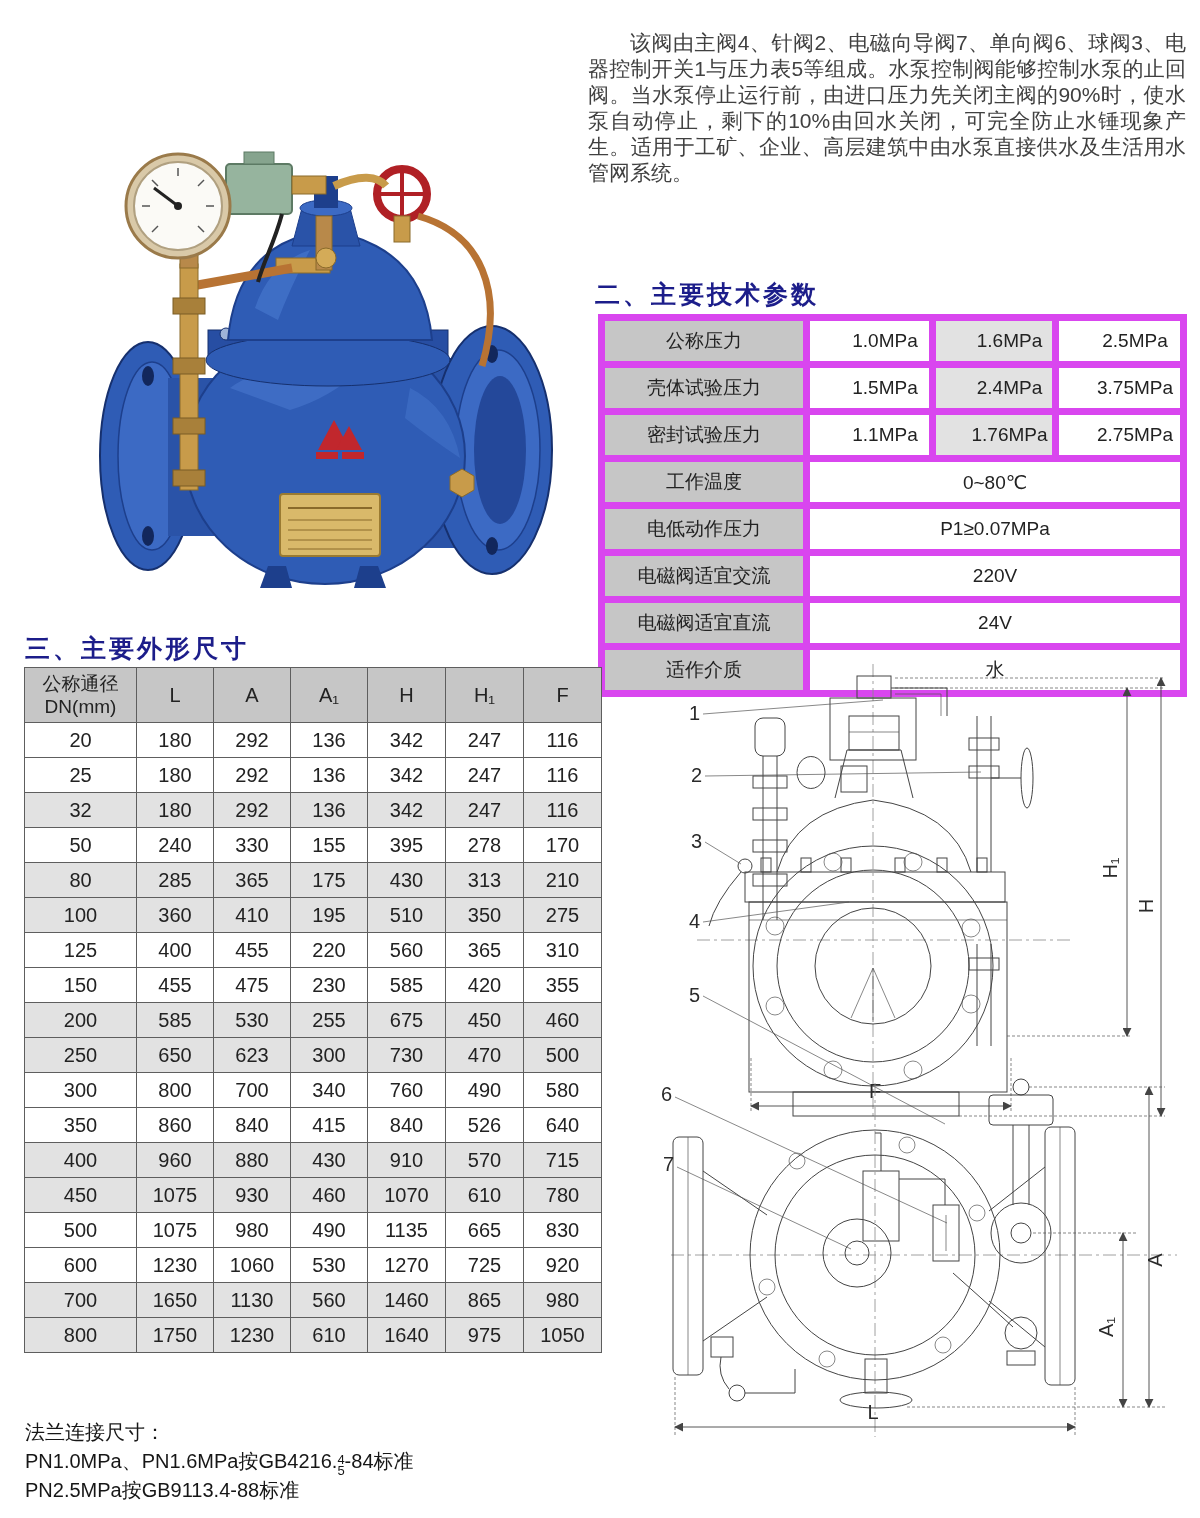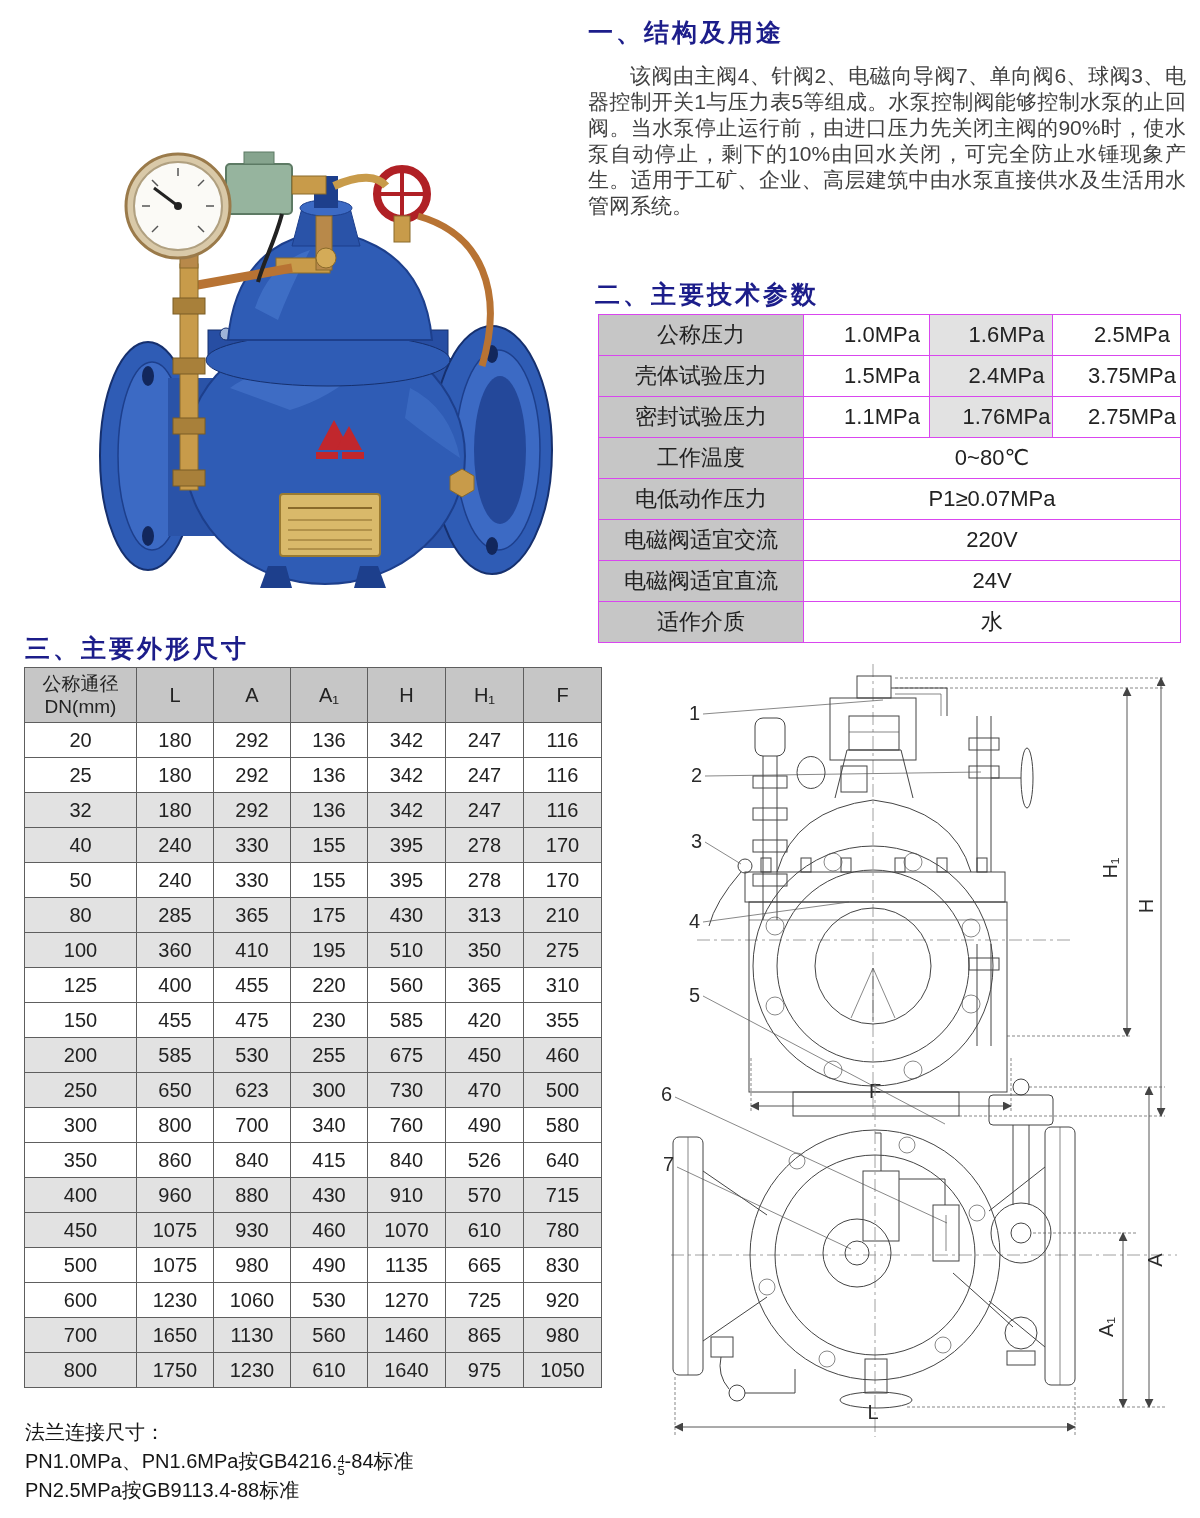--- a/index.html
+++ b/index.html
@@ -12,21 +12,21 @@
     font-size:25px;font-weight:bold;color:#1c1d8a;margin:0;letter-spacing:3px;
     font-family:"Liberation Sans","DejaVu Sans",sans-serif;
   }
   .para{
     font-size:21px;line-height:26px;text-align:justify;text-indent:2em;margin:14px 0 0 0;
     color:#404040;
   }
   table{border-collapse:collapse;}
   
   .ptable{width:582px;table-layout:fixed;}
-  .ptable td{border:1px solid #d946ef;height:38px;text-align:center;font-size:22px;color:#222;}
+  .ptable td{border:7px solid #d946ef;height:38px;text-align:center;font-size:19px;color:#222;}
   .ptable td.p-label{background:#c6c6c6;}
   .ptable td.p-val{background:#ffffff;padding-left:32px;}
   .ptable td.p-shade{background:#e2e2e2;text-align:center;}
   .ptable td.p-merge{background:#ffffff;}
   
   .dtable{width:577px;table-layout:fixed;font-size:20px;}
   .dtable th,.dtable td{border:1px solid #5e5e5e;text-align:center;color:#222;}
   .dtable th{background:#c6c6c6;height:52px;font-weight:normal;font-size:20px;}
   .dtable th.dn{font-size:19px;line-height:23px;}
   .dtable td{height:32px;background:#ffffff;}
@@ -143,21 +143,20 @@
       <line x1="258" y1="472" x2="342" y2="472" stroke="#8a6a2a" stroke-width="1"></line>
       <line x1="258" y1="482" x2="342" y2="482" stroke="#8a6a2a" stroke-width="1"></line>
       <line x1="258" y1="491" x2="342" y2="491" stroke="#8a6a2a" stroke-width="1"></line>
     </g>
 
     <polygon points="420,418 432,411 444,418 444,432 432,439 420,432" fill="#c89b4a" stroke="#8a6a2a"></polygon>
   </svg>
 </div>
 
 <div class="abs" style="left:588px;top:16px;width:598px;">
-  <h2 class="sec-heading">一、结构及用途</h2>
   <p class="para">该阀由主阀4、针阀2、电磁向导阀7、单向阀6、球阀3、电器控制开关1与压力表5等组成。水泵控制阀能够控制水泵的止回阀。当水泵停止运行前，由进口压力先关闭主阀的90%时，使水泵自动停止，剩下的10%由回水关闭，可完全防止水锤现象产生。适用于工矿、企业、高层建筑中由水泵直接供水及生活用水管网系统。</p>
 </div>
 
 <div class="abs" style="left:595px;top:278px;width:590px;">
   <h2 class="sec-heading">二、主要技术参数</h2>
 </div>
 <table class="ptable abs" style="left:598px;top:314px;">
   <colgroup>
       <col style="width:205px">
       <col style="width:126px">
@@ -253,29 +252,20 @@
         <td>116</td>
       </tr>
       <tr class="stripe">
         <td>32</td>
         <td>180</td>
         <td>292</td>
         <td>136</td>
         <td>342</td>
         <td>247</td>
         <td>116</td>
-      </tr>
-      <tr class="stripe">
-        <td>40</td>
-        <td>240</td>
-        <td>330</td>
-        <td>155</td>
-        <td>395</td>
-        <td>278</td>
-        <td>170</td>
       </tr>
       <tr>
         <td>50</td>
         <td>240</td>
         <td>330</td>
         <td>155</td>
         <td>395</td>
         <td>278</td>
         <td>170</td>
       </tr>

